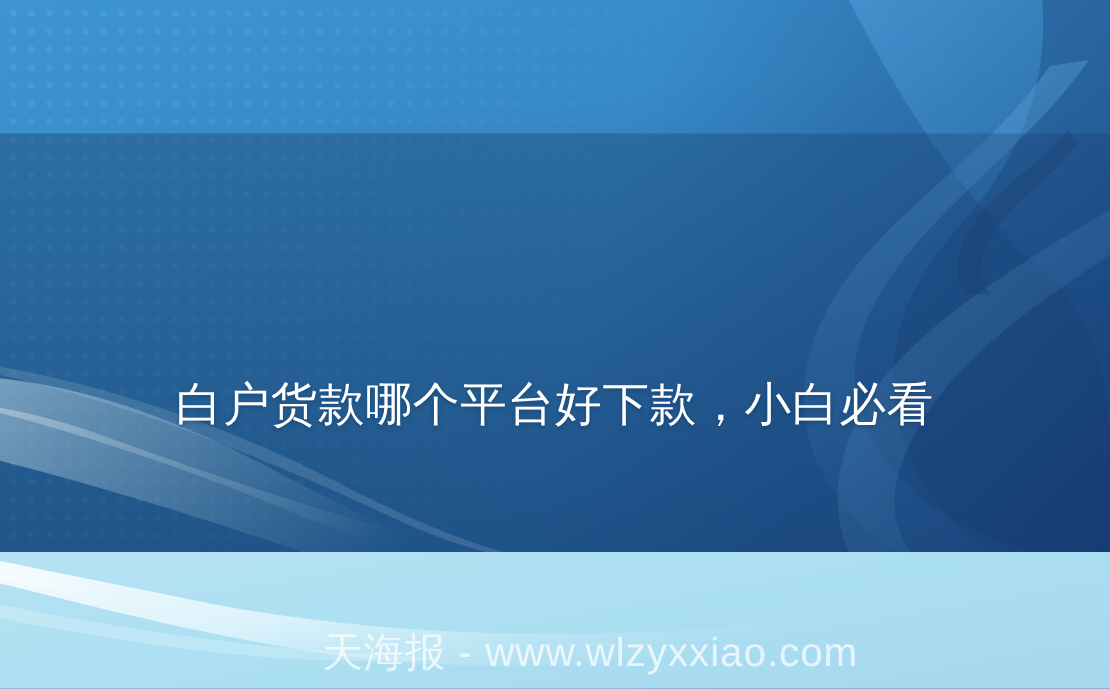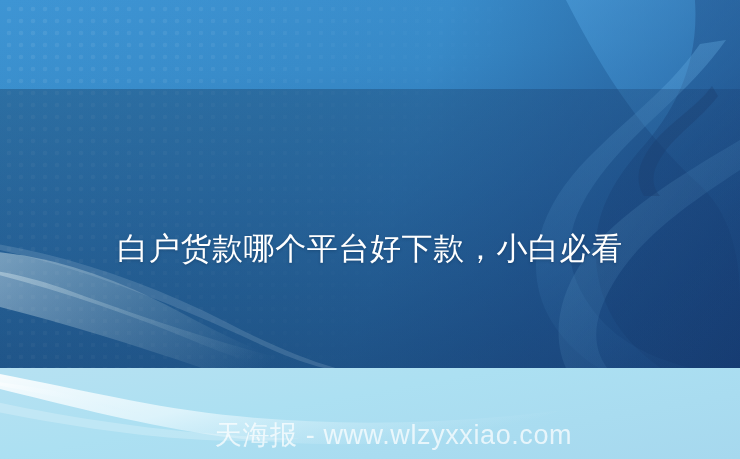--- a/index.html
+++ b/index.html
@@ -94,21 +94,21 @@
     top: 180px;
     text-align: center;
     color: #ffffff;
     font-size: 31px;
     line-height: 46px;
     letter-spacing: 0.6px;
     font-weight: 400;
     text-shadow: 0 1px 3px rgba(10,35,65,0.35);
     white-space: pre-line;
   }
-  .headline-line { display: block; }
+  .headline-line { display: block; margin-top: 21px; }
 
   
   .watermark {
     position: absolute;
     left: 0; right: 0;
     bottom: 7px;
     text-align: center;
     color: rgba(255,255,255,0.72);
     font-size: 27px;
     line-height: 34px;

